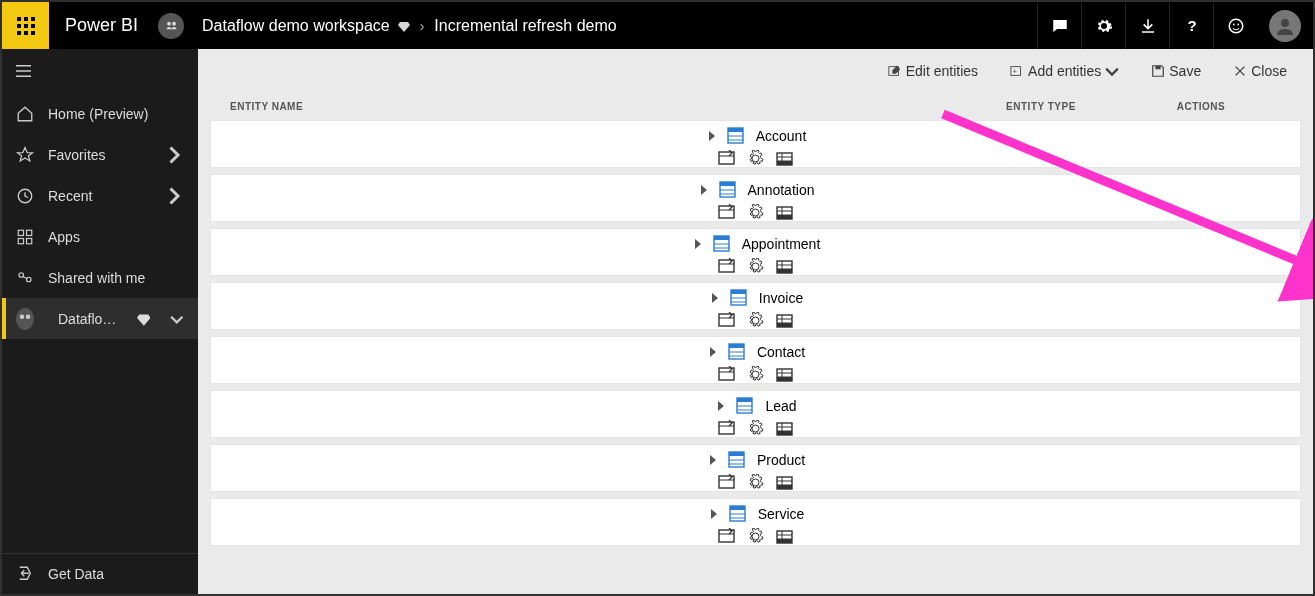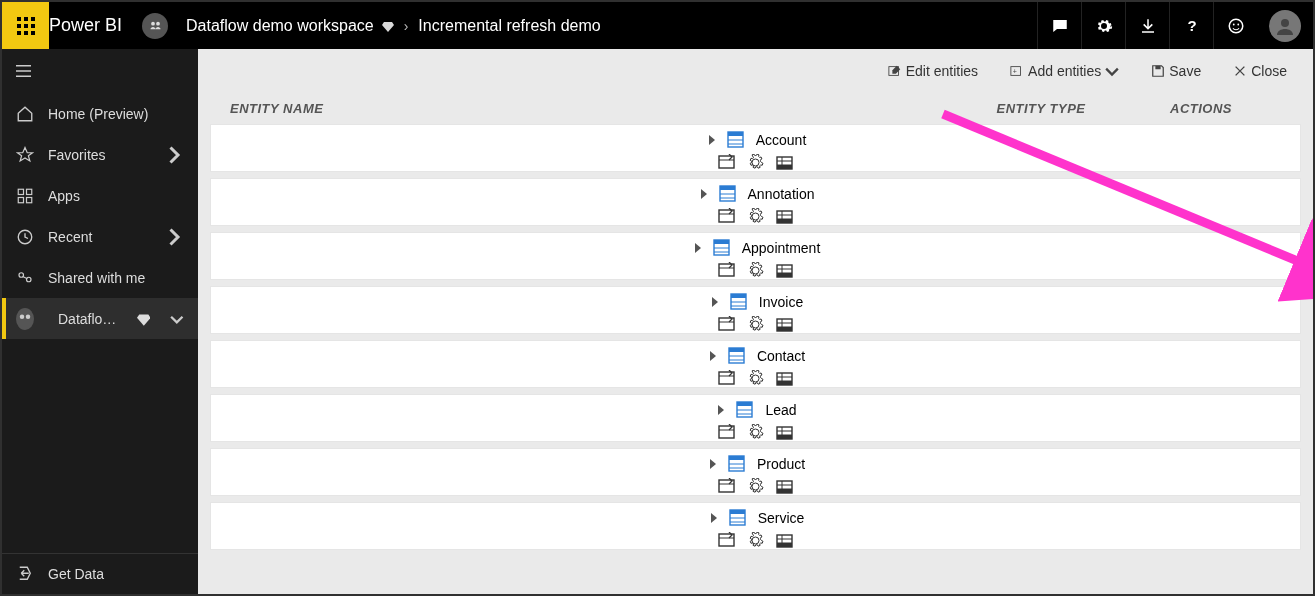--- a/index.html
+++ b/index.html
@@ -20,21 +20,21 @@
     color: #fff;
     display: flex;
     align-items: center;
   }
   .waffle {
     width: 47px; height: 47px;
     background: #f2c811;
     display: flex; align-items: center; justify-content: center;
   }
   .waffle svg { width: 18px; height: 18px; fill: #000; }
-  .brand { font-size: 18px; font-weight: 400; margin-right: 20px; }
+  .brand { font-size: 18px; font-weight: 400; margin-left: 16px; margin-right: 20px; }
   .ws-icon {
     width: 26px; height: 26px; border-radius: 50%;
     background: #555; display:flex;align-items:center;justify-content:center;
     margin-right: 10px;
   }
   .breadcrumb { display: flex; align-items: center; gap: 10px; }
   .breadcrumb .sep { color: #bbb; }
   .breadcrumb .bc-item { display: flex; align-items:center; gap:8px; font-size:16px;}
   .diamond { width:12px;height:12px; }
   .topbar-right { margin-left:auto; display:flex; height:100%;}
@@ -70,21 +70,21 @@
   .nav-label { white-space: nowrap; overflow: hidden; text-overflow: ellipsis; max-width: 90px; }
 
   
   .content { flex:1; background:#eaeaea; position:relative; padding:0 12px 12px 12px; overflow:hidden;}
   .toolbar { height:44px; display:flex; align-items:center; justify-content:flex-end; gap:32px; padding:0 14px;}
   .tool-btn { display:flex; align-items:center; gap:4px; cursor:pointer; font-size:14px; color:#333;}
   .tool-btn svg { width:14px;height:14px; fill:#444; }
 
   .list-header {
     display:flex; align-items:flex-end; padding:8px 20px 8px 20px;
-    color:#555; font-size:13px; letter-spacing:.5px; font-weight:600;font-style:italic;
+    color:#555; font-size:10px; letter-spacing:.5px; font-weight:600;
   }
   .list-header .col-name { flex:1; }
   .list-header .col-type { width:160px; text-align:center;}
   .list-header .col-actions { width:160px; text-align:center;}
 
   .entity-row {
     background:#fff; height:48px; display:flex; align-items:center;
     padding:0 20px; margin-bottom:6px; border:1px solid #e5e5e5;flex-direction:column;
   }
   .ent-name { flex:1; display:flex; align-items:center; gap:12px;}
@@ -200,37 +200,37 @@
           <path d="M12 2l3 7h7l-5.5 4 2 7L12 16l-6.5 4 2-7L2 9h7z" fill="none" stroke="#ccc" stroke-width="1.6"></path>
         </svg>
       <span>Favorites</span>
       <svg class="chev" width="12" height="12" viewBox="0 0 12 12">
           <path d="M3 1l5 5-5 5" fill="none" stroke="#ccc" stroke-width="2"></path>
         </svg>
     </div>
 
     <div class="nav-item">
       <svg viewBox="0 0 24 24">
+          <circle cx="12" cy="12" r="9" fill="none" stroke="#ccc" stroke-width="1.8"></circle>
+          <path d="M12 7v5l4 2" fill="none" stroke="#ccc" stroke-width="1.8"></path>
+        </svg>
+      <span>Recent</span>
+      <svg class="chev" width="12" height="12" viewBox="0 0 12 12">
+          <path d="M3 1l5 5-5 5" fill="none" stroke="#ccc" stroke-width="2"></path>
+        </svg>
+    </div>
+
+    <div class="nav-item">
+      <svg viewBox="0 0 24 24">
           <rect x="3" y="3" width="7" height="7" fill="none" stroke="#ccc" stroke-width="1.6"></rect>
           <rect x="14" y="3" width="7" height="7" fill="none" stroke="#ccc" stroke-width="1.6"></rect>
           <rect x="3" y="14" width="7" height="7" fill="none" stroke="#ccc" stroke-width="1.6"></rect>
           <rect x="14" y="14" width="7" height="7" fill="none" stroke="#ccc" stroke-width="1.6"></rect>
         </svg>
       <span>Apps</span>
-    </div>
-
-    <div class="nav-item">
-      <svg viewBox="0 0 24 24">
-          <circle cx="12" cy="12" r="9" fill="none" stroke="#ccc" stroke-width="1.8"></circle>
-          <path d="M12 7v5l4 2" fill="none" stroke="#ccc" stroke-width="1.8"></path>
-        </svg>
-      <span>Recent</span>
-      <svg class="chev" width="12" height="12" viewBox="0 0 12 12">
-          <path d="M3 1l5 5-5 5" fill="none" stroke="#ccc" stroke-width="2"></path>
-        </svg>
     </div>
 
     <div class="nav-item">
       <svg viewBox="0 0 24 24">
           <circle cx="7" cy="8" r="3" fill="none" stroke="#ccc" stroke-width="1.6"></circle>
           <circle cx="17" cy="14" r="3" fill="none" stroke="#ccc" stroke-width="1.6"></circle>
           <path d="M9 10l6 3" stroke="#ccc" stroke-width="1.6"></path>
         </svg>
       <span>Shared with me</span>
     </div>

